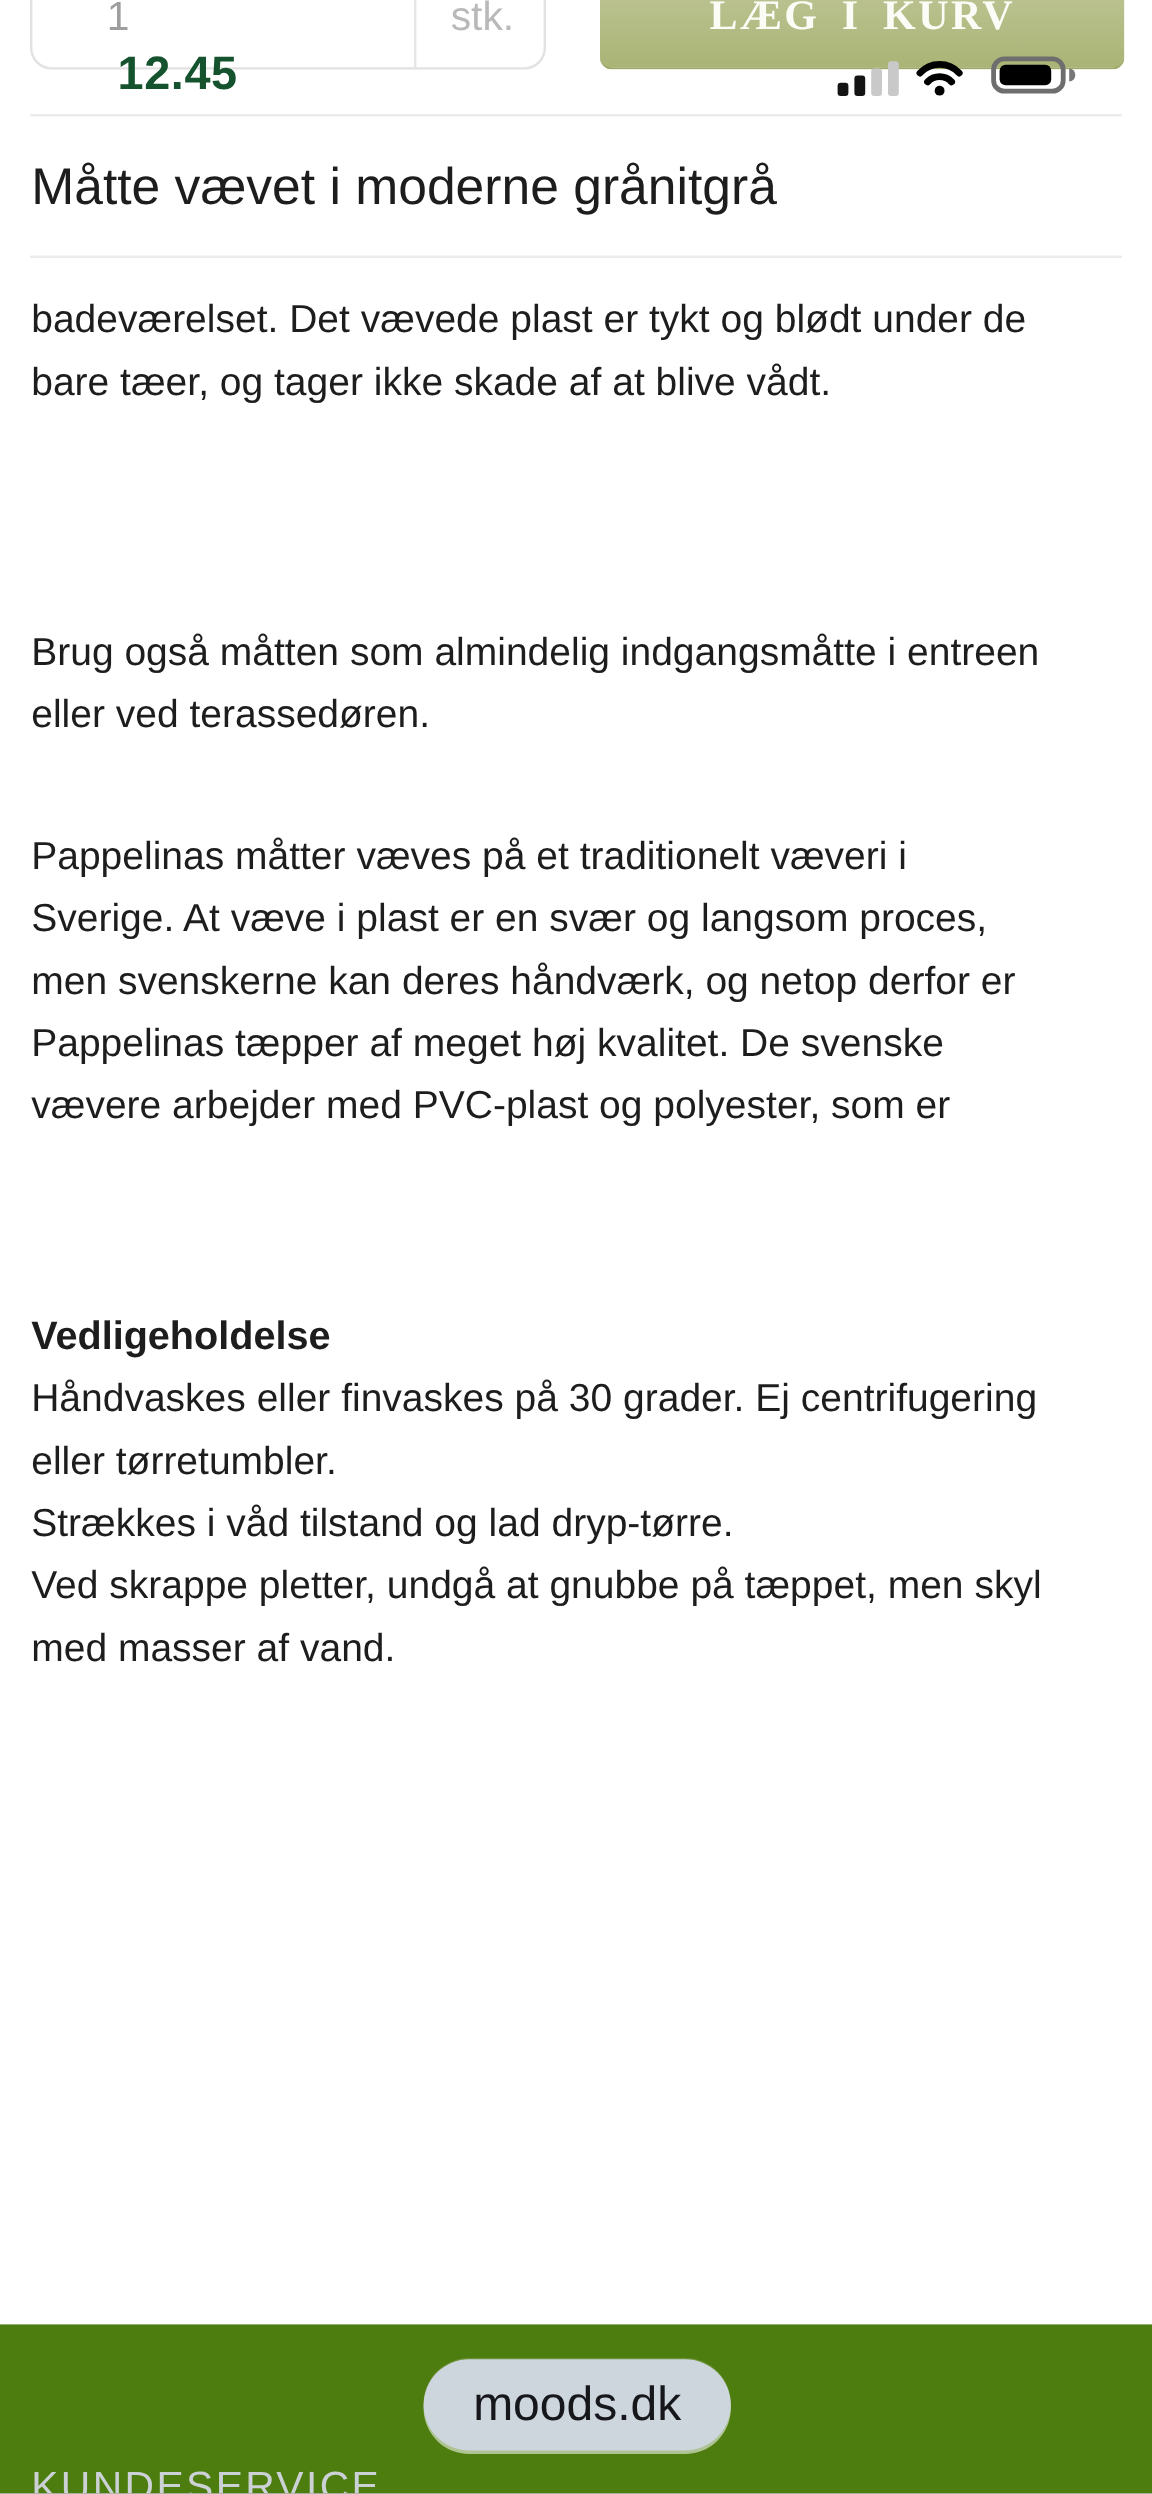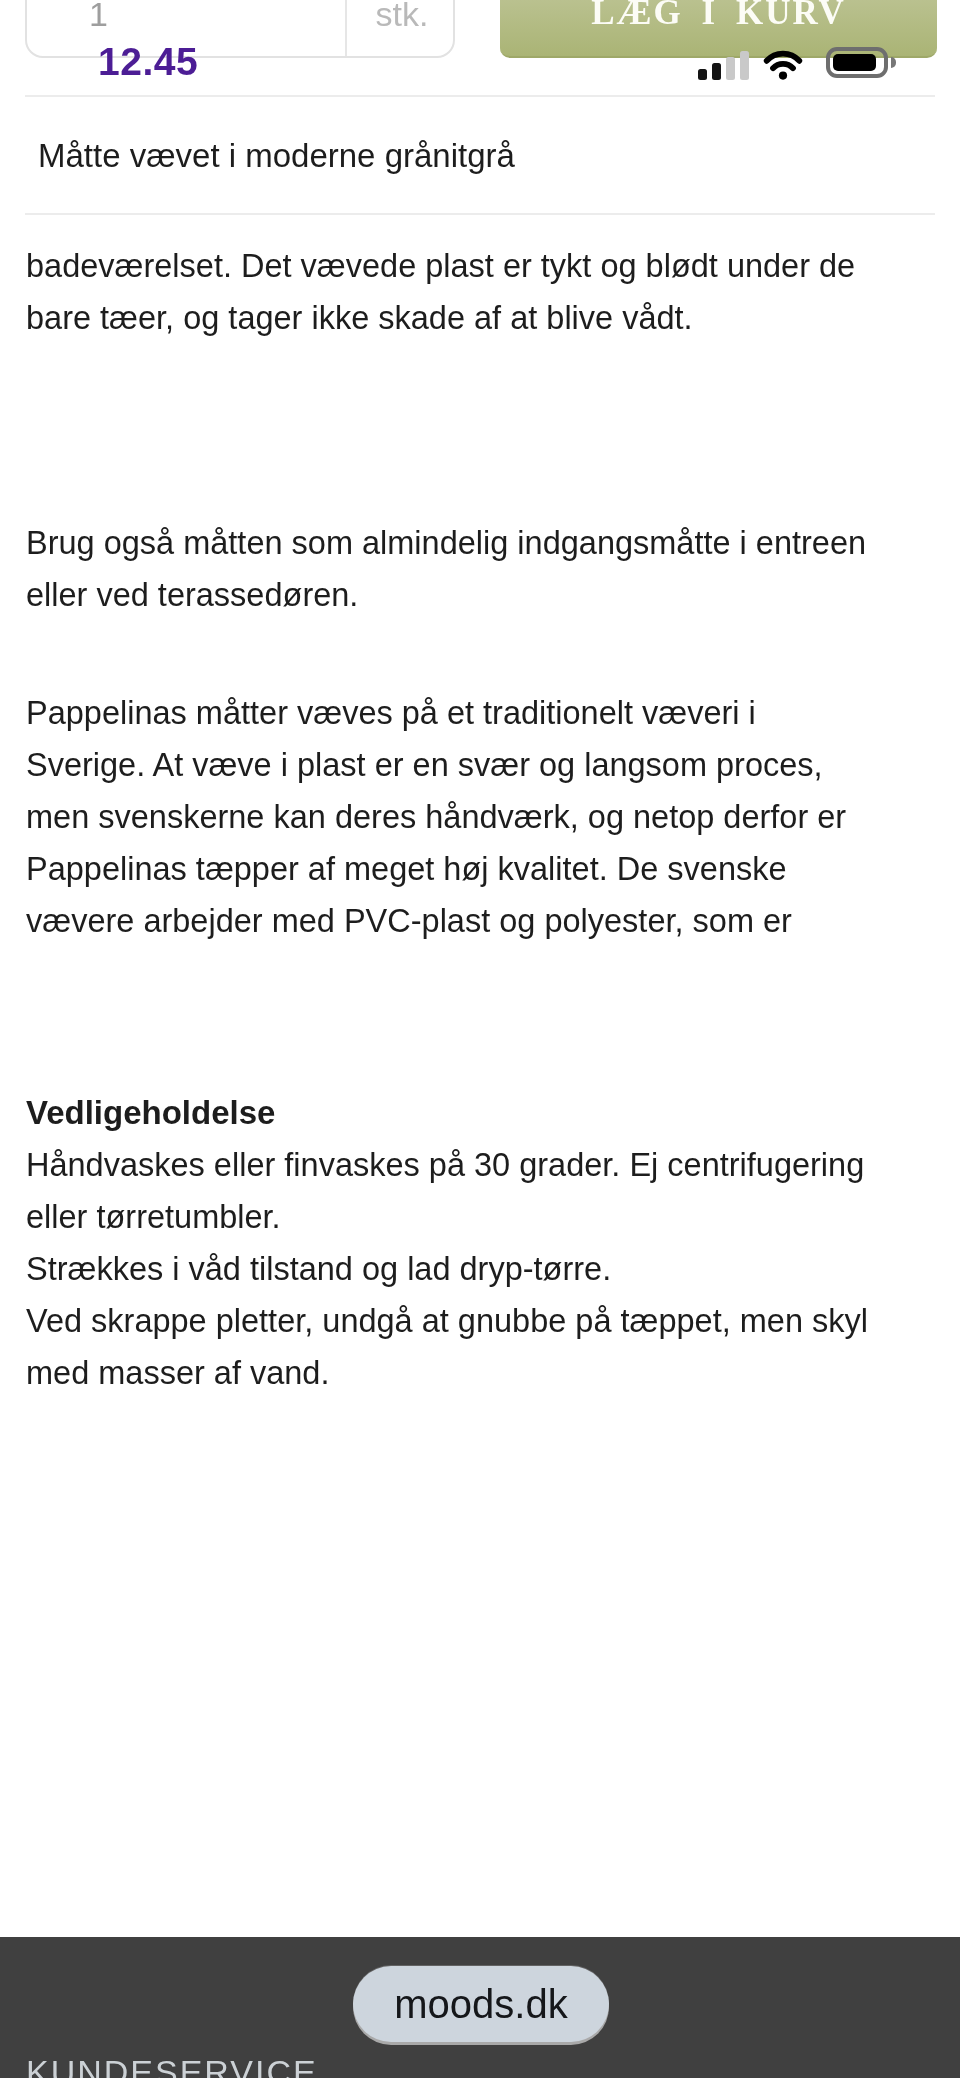--- a/index.html
+++ b/index.html
@@ -27,21 +27,21 @@
   .add-btn{
     position:absolute;left:500px;top:-30px;width:437px;height:88px;
     background:linear-gradient(#c2c89d,#aab475);
     border:0;border-bottom:2px solid #9ea868;border-radius:10px;
     display:flex;align-items:center;justify-content:center;
     font-family:"Liberation Serif",serif;font-weight:700;font-size:35px;
     letter-spacing:2px;word-spacing:8px;color:#fcfcf6;box-sizing:border-box;
   }
   
   .status-time{
-    position:absolute;left:98px;top:40px;font-size:39px;font-weight:700;color:#4c1d95;
+    position:absolute;left:98px;top:40px;font-size:39px;font-weight:700;color:#14532d;
     letter-spacing:.5px;z-index:10;
   }
   .signal{position:absolute;left:698px;top:50px;width:52px;height:30px;z-index:10;}
   .signal i{position:absolute;bottom:0;width:9px;border-radius:2.5px;}
   .signal .b1{left:0;height:11px;background:#141414;}
   .signal .b2{left:14px;height:17px;background:#141414;}
   .signal .b3{left:28px;height:23px;background:#c9c9c9;}
   .signal .b4{left:42px;height:29px;background:#c9c9c9;}
   .wifi{position:absolute;left:763px;top:49px;z-index:10;}
   .battery{position:absolute;left:826px;top:47px;width:70px;height:32px;z-index:10;}
@@ -54,26 +54,26 @@
     background:#000;border-radius:5px;
   }
   .battery .cap{
     position:absolute;left:65px;top:10px;width:5px;height:11px;
     background:#777;border-radius:0 5px 5px 0;
   }
   
   .divider{position:absolute;left:25px;width:910px;height:2px;background:#ececec;}
   .t-line{white-space:nowrap;font-size:32.5px;line-height:52px;}
   .block{position:absolute;left:26px;width:910px;}
-  .page-title{position:absolute;left:26px;top:130px;font-size:33px;line-height:52px;white-space:nowrap;margin-left:12px;}
+  .page-title{position:absolute;left:26px;top:130px;font-size:43px;line-height:52px;white-space:nowrap;}
   .h-bold{font-weight:700;font-size:33px;line-height:52px;white-space:nowrap;}
   
   .footer{
     position:absolute;left:0;top:1937px;width:960px;height:141px;
-    background:#404040;
+    background:#4d7c0f;
   }
   .url-pill{
     position:absolute;left:353px;top:29px;width:256px;height:76px;
     background:#cdd5dd;border-radius:38px;
     display:flex;align-items:center;justify-content:center;
     font-size:40px;color:#15171a;
     box-shadow:0 3px 0 rgba(255,255,255,.55), 0 -1px 0 rgba(255,255,255,.18);
   }
   .footer-heading{
     position:absolute;left:26px;top:116px;font-size:34px;letter-spacing:2px;

